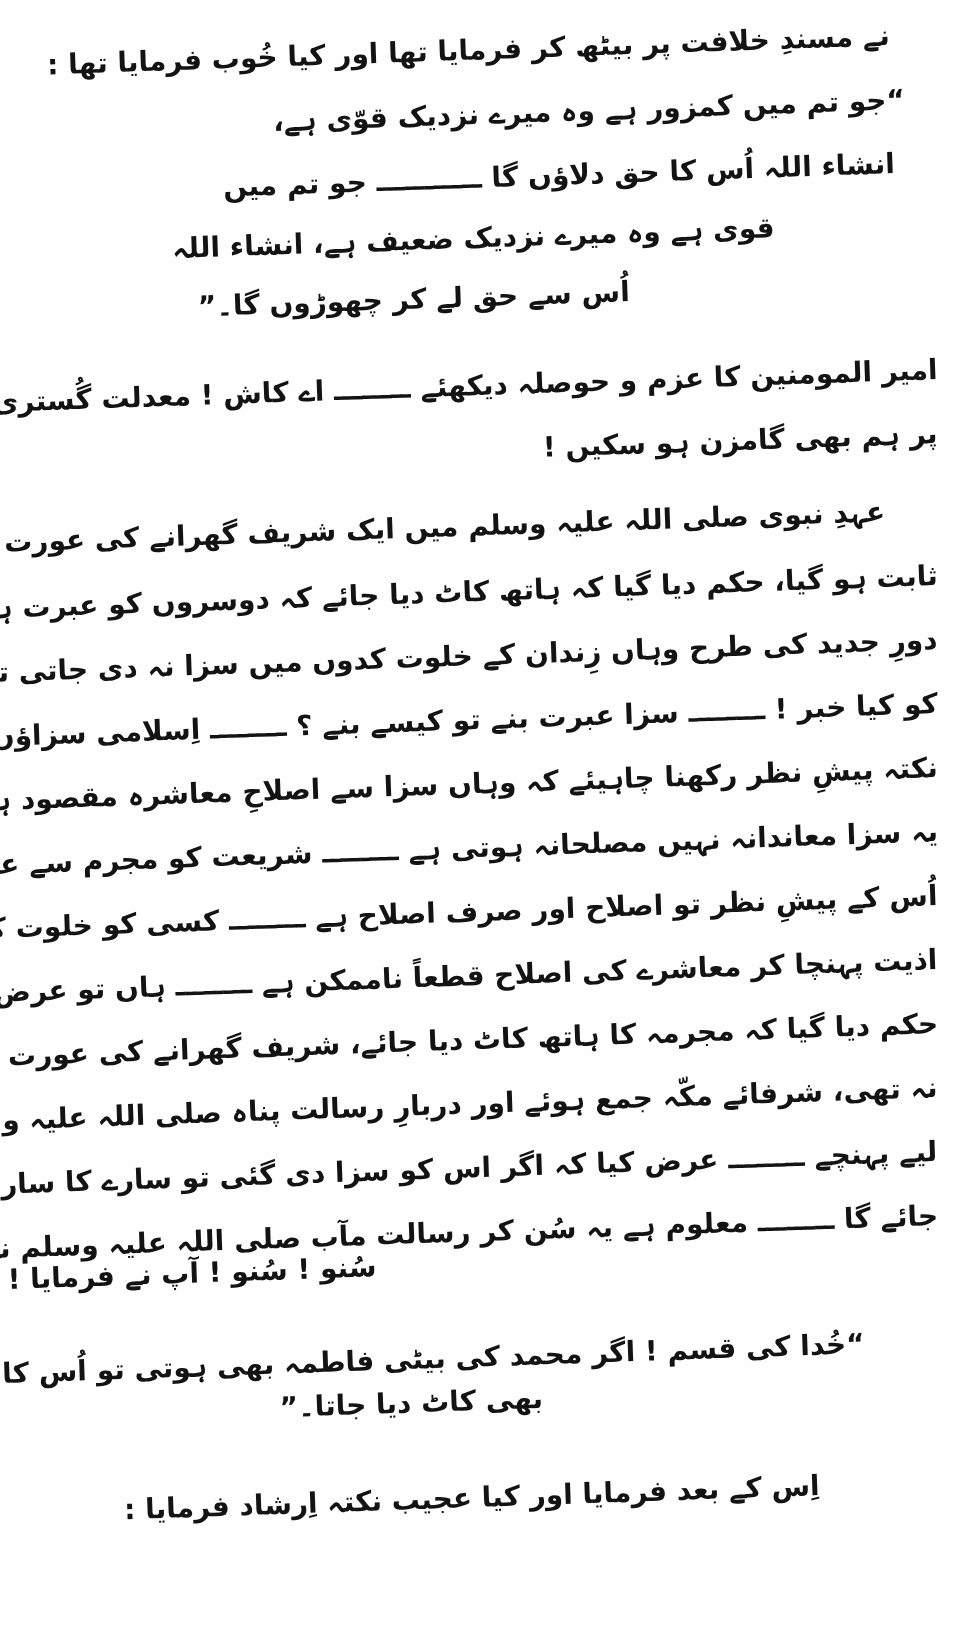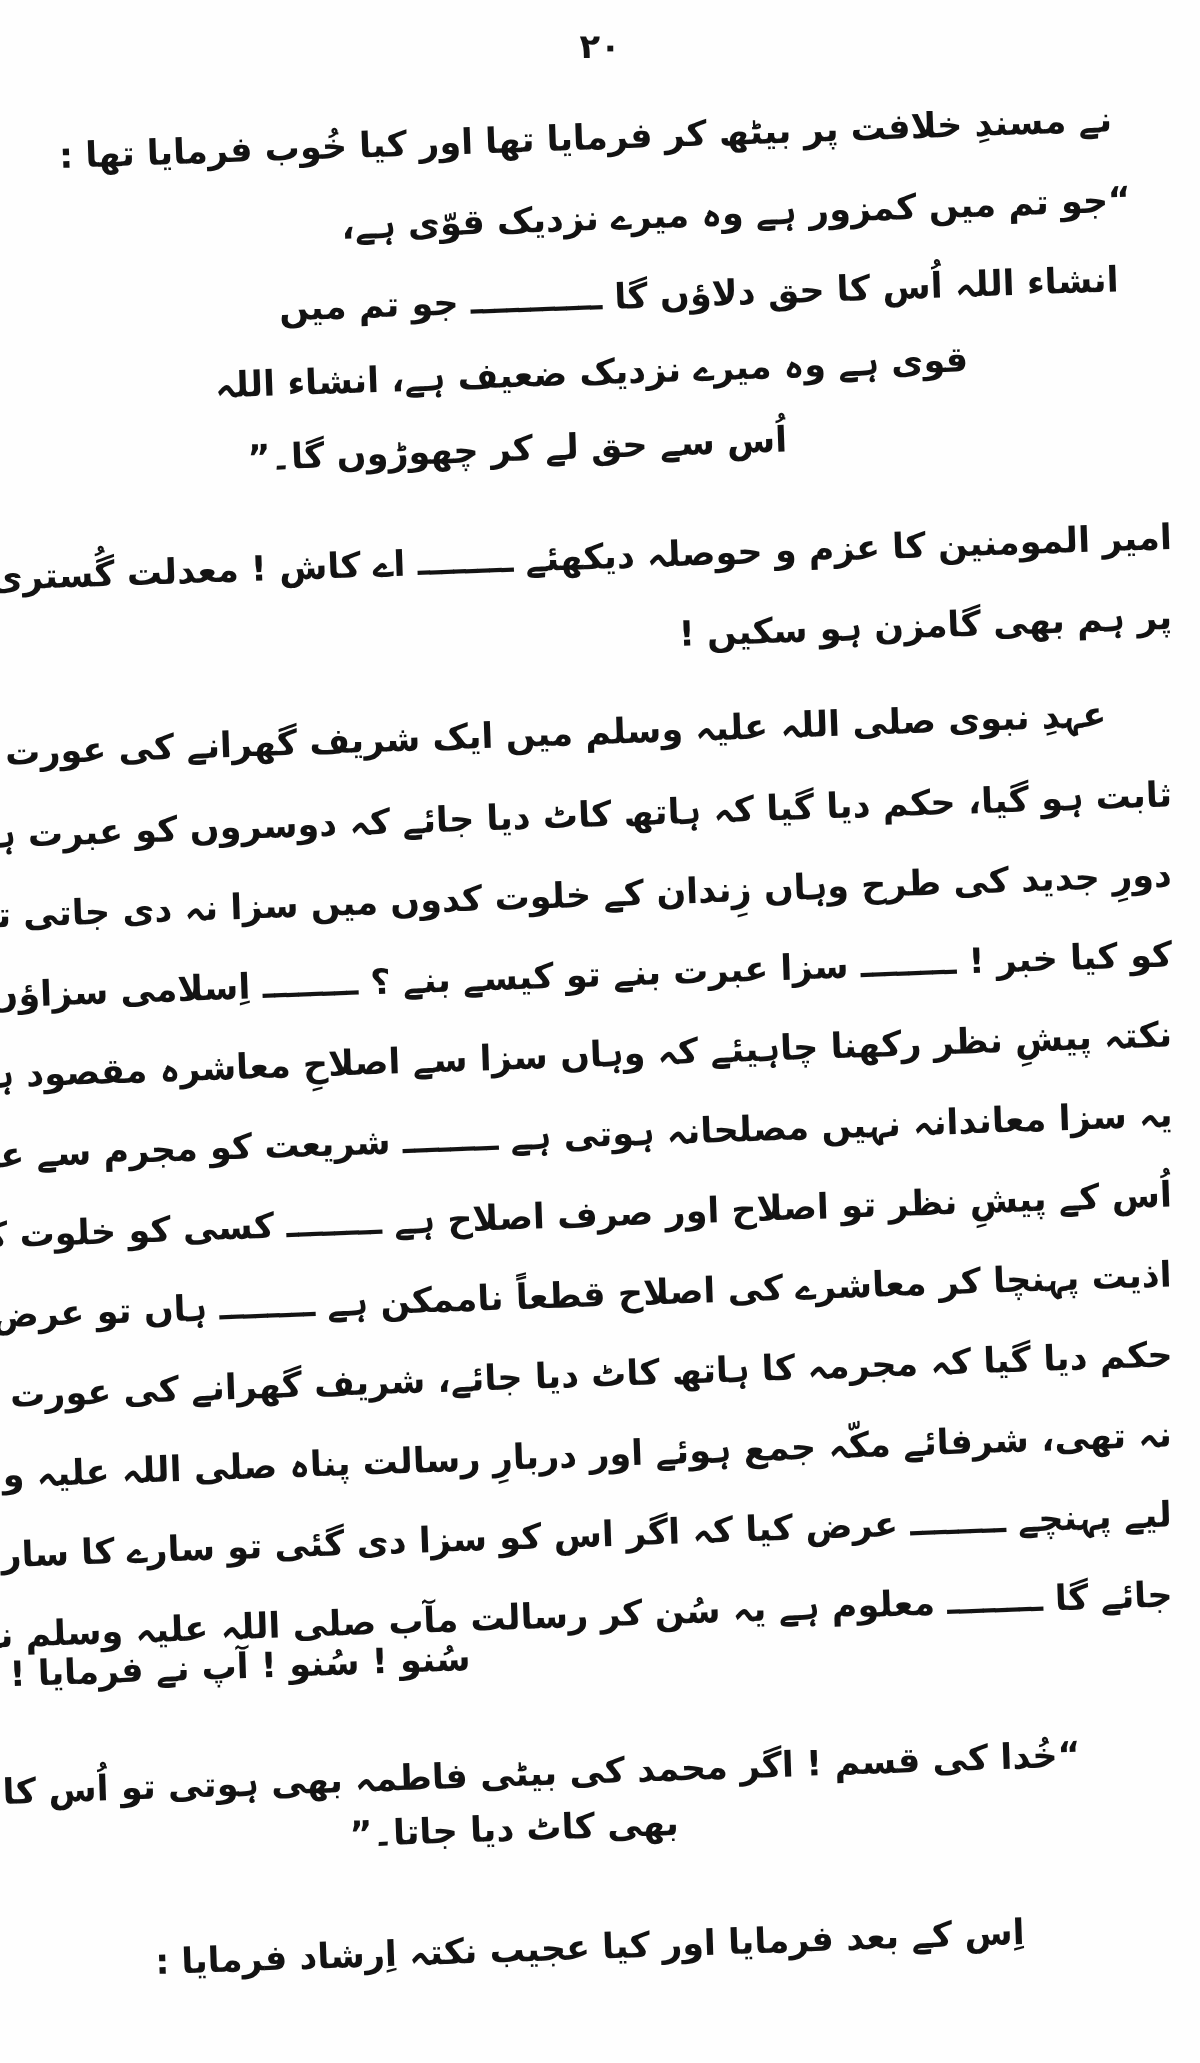--- a/index.html
+++ b/index.html
@@ -56,21 +56,20 @@
   .mr140 { padding-right: 140px; }
   .mr185 { padding-right: 185px; }
   .mr330 { padding-right: 330px; }
   .ml8   { padding-left: 8px;    }
   .ml280 { padding-left: 280px;  }
 </style>
 </head>
 <body>
 
 <div class="page">
-  <div class="page-number">۲۰</div>
 
   <div class="text-block">
 
   <div class="line r mr70"><span class="ink">نے مسندِ خلافت پر بیٹھ کر فرمایا تھا اور کیا خُوب فرمایا تھا :</span></div>
       <div class="line r mr55"><span class="ink">“جو تم میں کمزور ہے وہ میرے نزدیک قوّی ہے،</span></div>
       <div class="line r mr65"><span class="ink">انشاء اللہ اُس کا حق دلاؤں گا ـــــــــــ جو تم میں</span></div>
       <div class="line r mr185"><span class="ink">قوی ہے وہ میرے نزدیک ضعیف ہے، انشاء اللہ</span></div>
       <div class="line r mr330"><span class="ink">اُس سے حق لے کر چھوڑوں گا۔”</span></div>
       <div class="line r mr20 gap"><span class="ink">امیر المومنین کا عزم و حوصلہ دیکھئے ــــــــ اے کاش ! معدلت گُستری کی اِس راہ</span></div>
       <div class="line r mr20"><span class="ink">پر ہم بھی گامزن ہو سکیں !</span></div>

